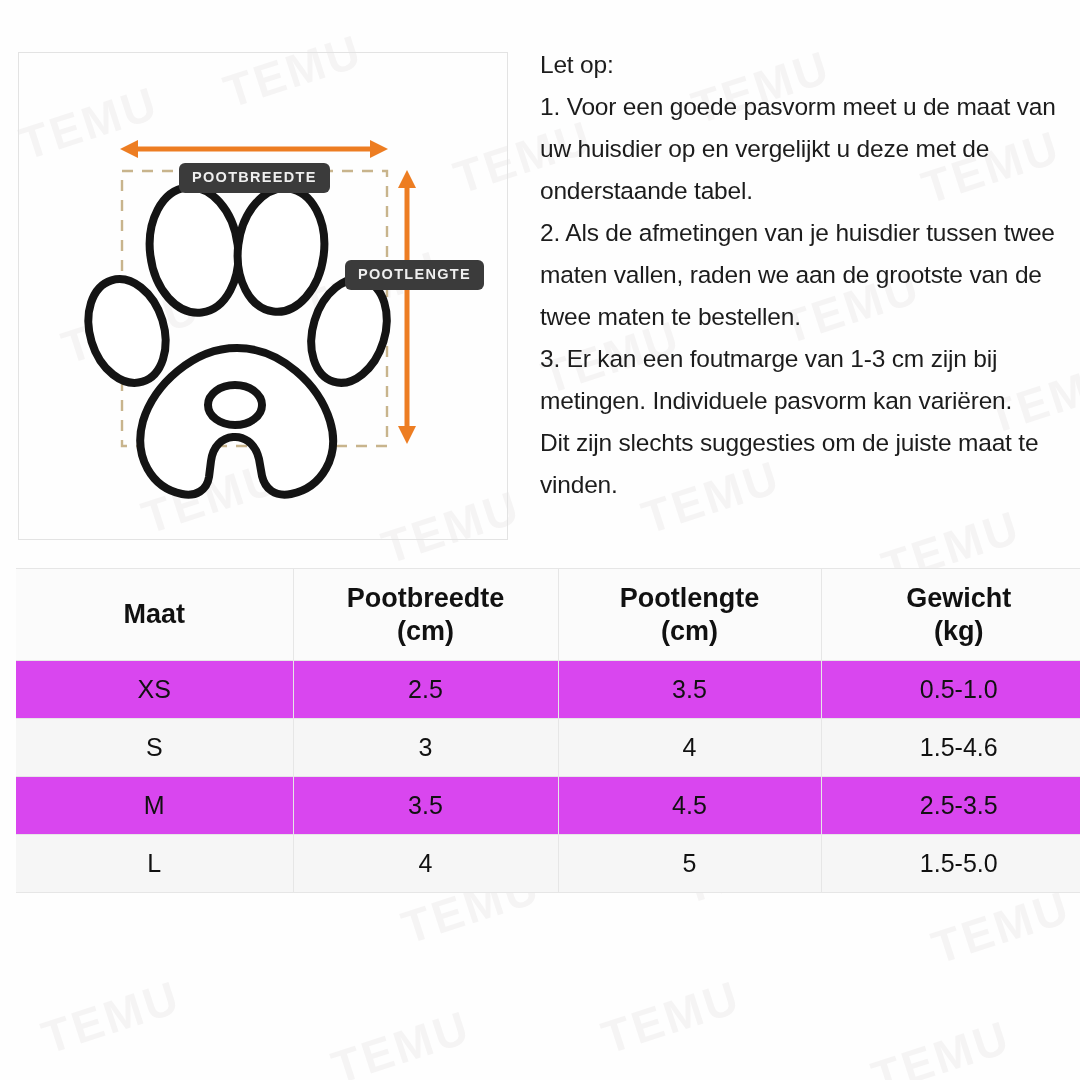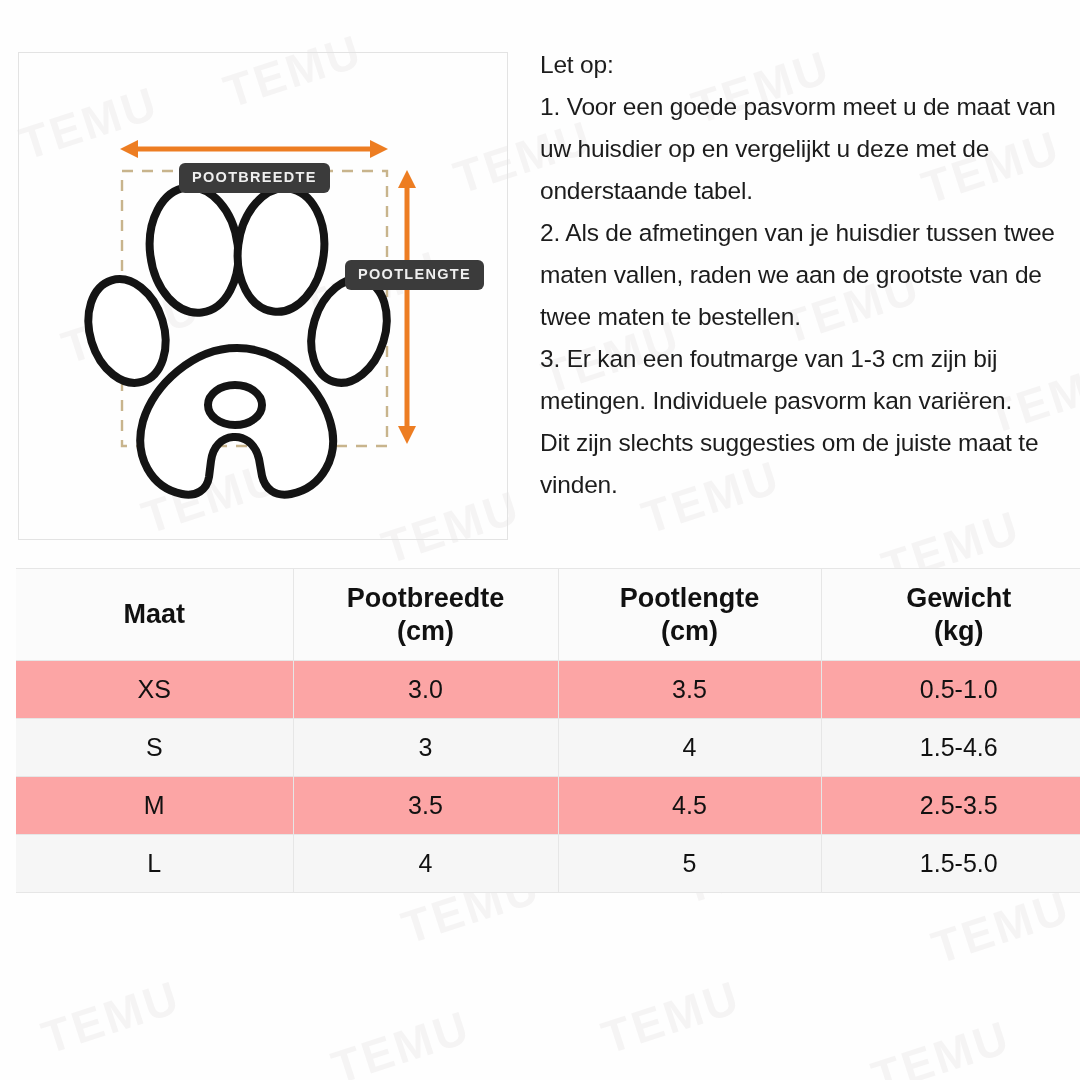--- a/index.html
+++ b/index.html
@@ -123,21 +123,21 @@
     height: 92px;
     font-size: 27px;
     font-weight: 700;
     line-height: 33px;
     background: #fbfbfb;
   }
   .size-table td {
     height: 58px;
     font-size: 25px;
     font-weight: 400;
-    background: #fca5a5;
+    background: #d946ef;
   }
   .size-table tbody tr.alt td {
     background: #f6f6f6;
   }
   .size-table th:first-child, .size-table td:first-child {
     border-left: none;
   }
   .size-table th:last-child, .size-table td:last-child {
     border-right: none;
   }
@@ -249,21 +249,21 @@
 (cm)</th>
         <th style="white-space:pre-line;">Pootlengte
 (cm)</th>
         <th style="white-space:pre-line;">Gewicht
 (kg)</th>
       </tr>
     </thead>
     <tbody>
       <tr>
         <td>XS</td>
-        <td>3.0</td>
+        <td>2.5</td>
         <td>3.5</td>
         <td>0.5-1.0</td>
       </tr>
       <tr class="alt">
         <td>S</td>
         <td>3</td>
         <td>4</td>
         <td>1.5-4.6</td>
       </tr>
       <tr>

